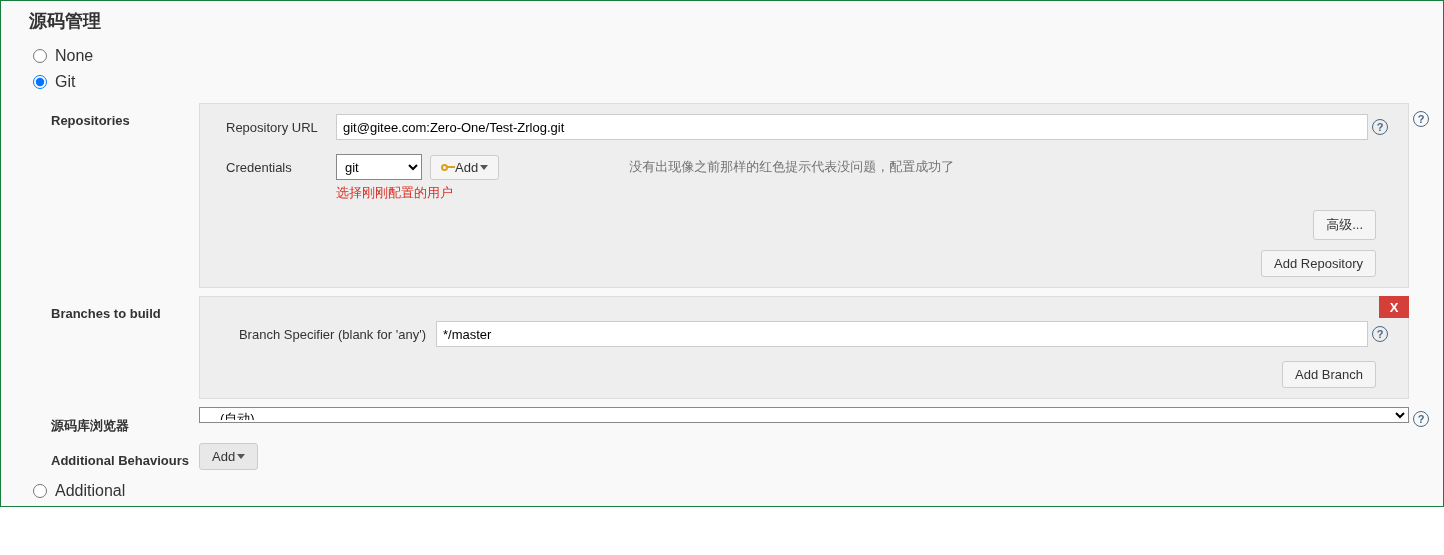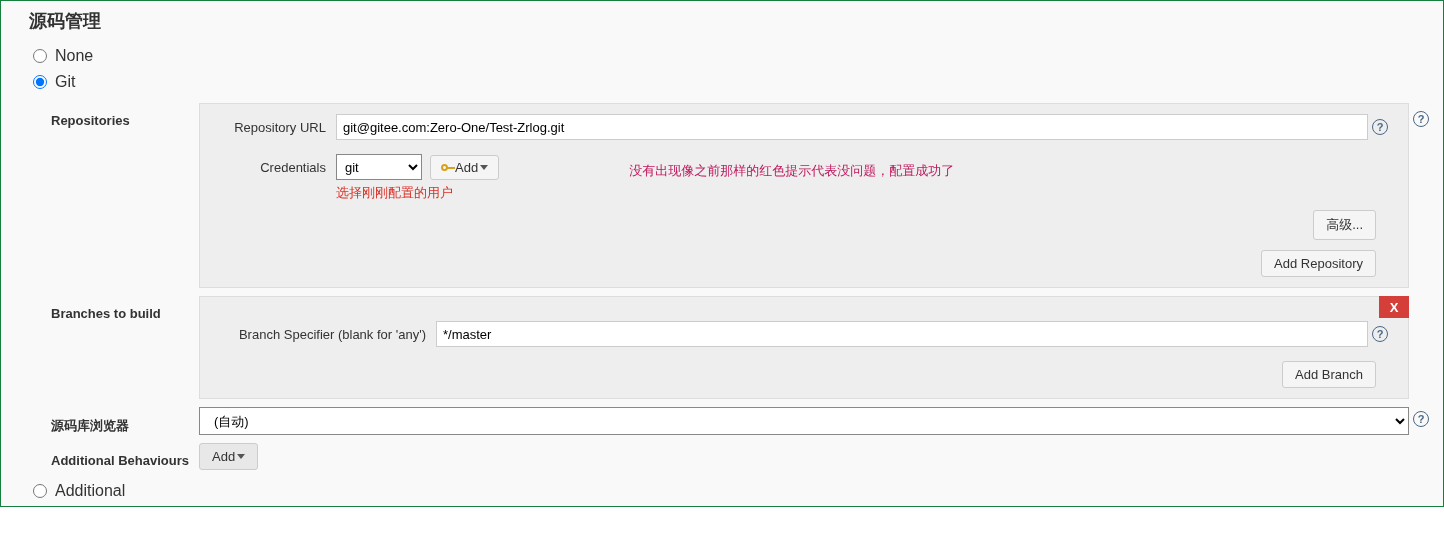--- a/index.html
+++ b/index.html
@@ -85,52 +85,51 @@
       justify-content: center;
       cursor: pointer;
     }
     .inner-row {
       display: flex;
       align-items: center;
       padding: 10px 16px 0 26px;
     }
     .inner-label {
       width: 110px;
-      text-align: right;
       padding-right: 10px;
       font-size: 13px;
       color: #333;
       flex-shrink: 0;
     }
     .inner-field {
       flex: 1;
       display: flex;
-      align-items: flex-end;
+      align-items: center;
     }
     .text-input {
       width: 100%;
       padding: 4px 6px;
       border: 1px solid #ccc;
       font-size: 13px;
       height: 26px;
       background: #fff;
     }
     .select-small {
       width: 86px;
       height: 26px;
       border: 1px solid #888;
       padding: 2px 4px;
       font-size: 13px;
       background: #fff;
     }
     .select-full {
       width: 100%;
-      height: 28px;
+      height: 16px;
       border: 1px solid #888;
-      padding: 2px 10px;
+      padding: 2px 16px;
       font-size: 13px;
       background: #fff;
     }
     .btn {
       background: #f5f5f5;
       border: 1px solid #ccc;
       border-radius: 3px;
       padding: 5px 12px;
       font-size: 13px;
       color: #333;
@@ -167,21 +166,21 @@
     }
     .caret-down {
       display: inline-block;
       width: 0; height: 0;
       border-left: 4px solid transparent;
       border-right: 4px solid transparent;
       border-top: 5px solid #555;
       margin-left: 2px;
     }
     .red-annot {
-      color: #be185d;
+      color: #737373;
       font-size: 13px;
       margin-left: 20px;
     }
     .btn-right-row {
       display: flex;
       justify-content: flex-end;
       padding: 6px 16px 0 16px;
     }
     .delete-badge {
       position: absolute;

